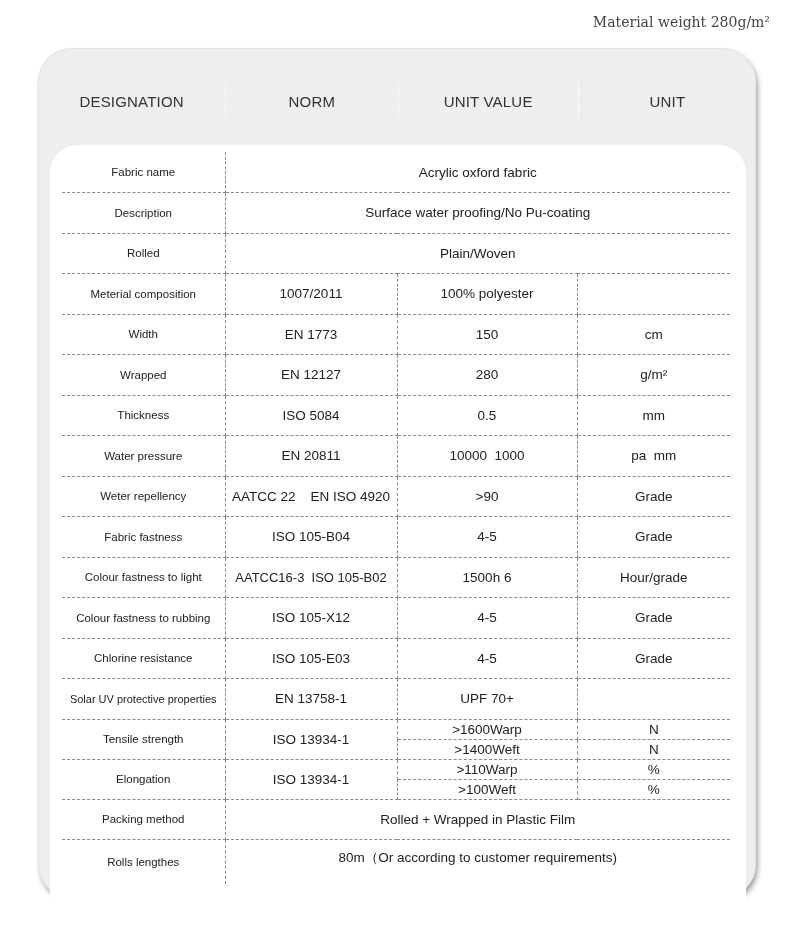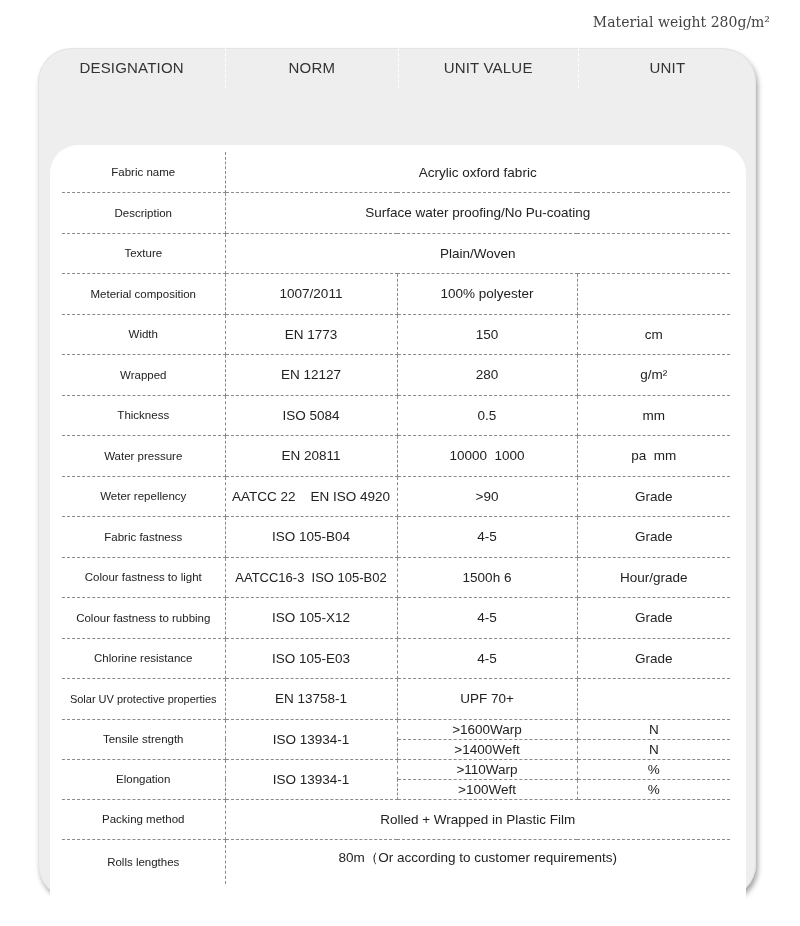--- a/index.html
+++ b/index.html
@@ -6,21 +6,21 @@
     body { width: 800px; height: 926px; position: relative; overflow: hidden;
            font-family: "Liberation Sans", "DejaVu Sans", sans-serif; color: #222; }
 
     .weight-note { position: absolute; top: 14px; right: 30px; font-family: "DejaVu Serif", "Liberation Serif", serif;
                    font-size: 14px; color: #444; }
 
     .card { position: absolute; left: 38px; top: 48px; width: 718px; height: 850px;
             background: #eeeeee; border-radius: 34px;
             box-shadow: 2px 4px 5px rgba(0,0,0,0.35), inset 0 0 0 1px #e4e4e4; }
 
-    .header { position: absolute; left: 0; top: 0; width: 718px; height: 108px; display: flex; align-items: flex-start; }
+    .header { position: absolute; left: 0; top: 0; width: 718px; height: 108px; display: flex; align-items: center; }
     .hcell { text-align: center; font-size: 15px; color: #333; letter-spacing: 0.2px; position: relative; height: 40px; line-height: 40px; }
     .hcell.c1 { width: 188px; }
     .hcell.c2 { width: 172px; }
     .hcell.c3 { width: 180px; }
     .hcell.c4 { width: 178px; }
     .hcell + .hcell { border-left: 1px dashed #ffffff; }
 
     .inner { position: absolute; left: 12px; top: 97px; width: 696px; height: 820px;
              background: #ffffff; border-radius: 28px; }
 
@@ -63,21 +63,21 @@
       <tbody>
         <tr class="r">
           <td class="label">Fabric name</td>
           <td class="span" colspan="3">Acrylic oxford fabric</td>
         </tr>
         <tr class="r">
           <td class="label">Description</td>
           <td class="span" colspan="3">Surface water proofing/No Pu-coating</td>
         </tr>
         <tr class="r">
-          <td class="label">Texture</td>
+          <td class="label">Rolled</td>
           <td class="span" colspan="3">Plain/Woven</td>
         </tr>
         <tr class="r">
           <td class="label">Meterial composition</td>
           <td class="norm">1007/2011</td>
           <td class="val">100% polyester</td>
           <td class="unit"></td>
         </tr>
         <tr class="r">
           <td class="label">Width</td>

